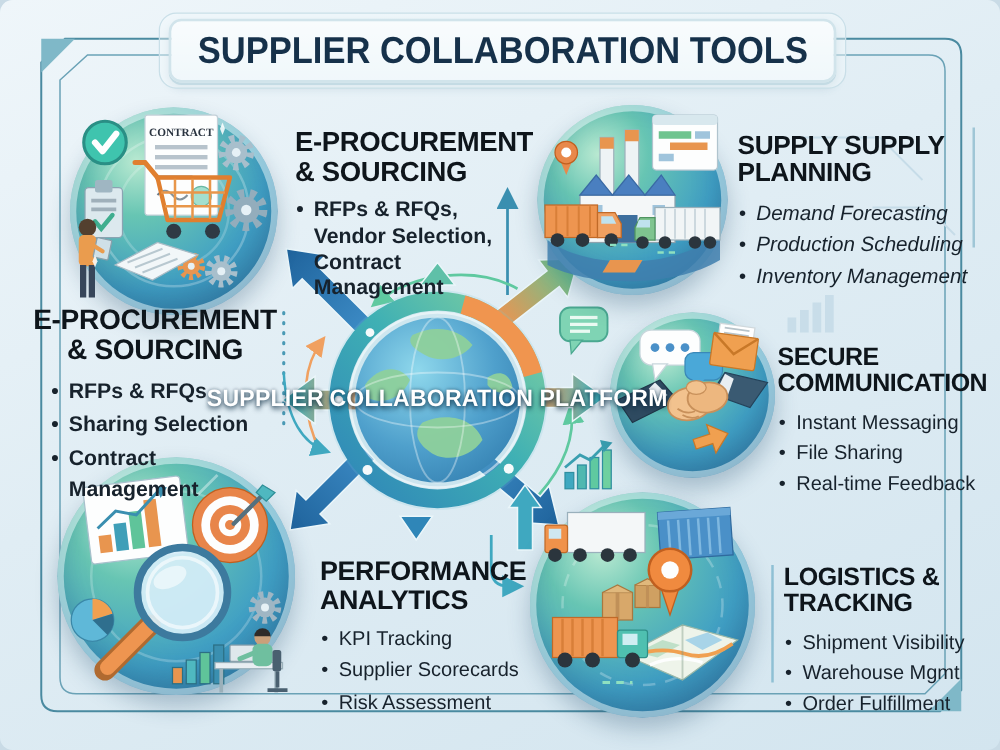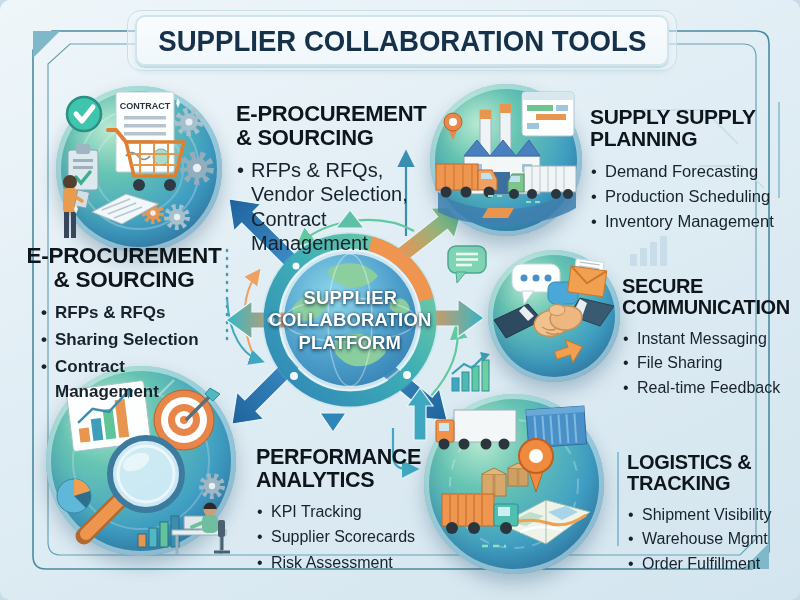--- a/index.html
+++ b/index.html
@@ -18,48 +18,48 @@
   .banner::before{content:"";position:absolute;inset:-7px -10px;border:1.5px solid #c9dfe8;
     border-radius:14px;background:rgba(244,250,252,.45);z-index:-1;}
   .banner span{font-size:30px;font-weight:bold;color:#16314a;transform:scaleX(.92);
     white-space:nowrap;}
 
   
   .bubble{position:absolute;border-radius:50%;z-index:4;
     background:radial-gradient(circle at 32% 26%,#b9e9d1 0%,#67c5b3 26%,#409fc4 62%,#2e6f9e 100%);
     box-shadow:0 9px 18px rgba(25,70,100,.28),
       inset 0 0 0 5px rgba(236,250,252,.5),
-      inset 0 -12px 26px rgba(20,60,100,.28);}
+      inset 0 -12px 26px rgba(20,60,100,.28);font-family:Liberation Serif, serif;}
   .bubble>svg{position:absolute;left:0;top:0;}
 
   
   .hub{position:absolute;left:256px;top:226px;width:188px;height:188px;z-index:5;}
-  .hub-label{position:absolute;inset:0;display:flex;flex-direction:column;align-items:center;
+  .hub-label{position:absolute;inset:0;display:flex;flex-direction:row;align-items:center;
     justify-content:center;gap:1px;z-index:2;}
   .hub-label span{font-weight:bold;font-size:19px;line-height:1.12;color:#ffffff;
     letter-spacing:.2px;transform:scaleX(.97);
     text-shadow:0 2px 4px rgba(8,40,62,.7),0 0 3px rgba(8,40,62,.55);}
 
   
   .tb{position:absolute;z-index:6;}
   .tb h3{margin:0;font-weight:bold;color:#0e151b;line-height:1.07;letter-spacing:-.3px;}
   .tb h3 span{display:block;}
   .tb ul{list-style:none;margin:9px 0 0;padding:0;color:#17222c;}
   .tb li{position:relative;padding-left:15px;margin:0 0 3px;}
   .tb li::before{content:"\2022";position:absolute;left:1px;top:0;color:#17222c;}
   .tb-callout{left:236px;top:102px;width:192px;}
   .tb-callout h3{font-size:22px;}
-  .tb-callout li{font-size:20px;line-height:1.22;}
+  .tb-callout li{font-size:17px;line-height:1.22;font-weight:bold;}
   .tb-left{left:20px;top:244px;width:208px;}
   .tb-left h3{font-size:22.5px;text-align:center;}
   .tb-left ul{margin-left:20px;font-weight:bold;}
   .tb-left li{font-size:17px;line-height:1.42;}
   .tb-supply{left:590px;top:106px;width:205px;}
   .tb-supply h3{font-size:21px;}
-  .tb-supply li{font-size:16.5px;line-height:1.35;}
+  .tb-supply li{font-size:16.5px;line-height:1.35;font-style:italic;}
   .tb-secure{left:622px;top:276px;width:178px;}
   .tb-secure h3{font-size:20px;letter-spacing:-.4px;}
   .tb-secure li{font-size:16px;line-height:1.35;}
   .tb-logistics{left:627px;top:452px;width:170px;}
   .tb-logistics h3{font-size:20px;}
   .tb-logistics li{font-size:16px;line-height:1.35;}
   .tb-perf{left:240px;top:446px;width:178px;margin-left:16px;}
   .tb-perf h3{font-size:21.5px;}
   .tb-perf li{font-size:16px;line-height:1.4;}
 </style>

